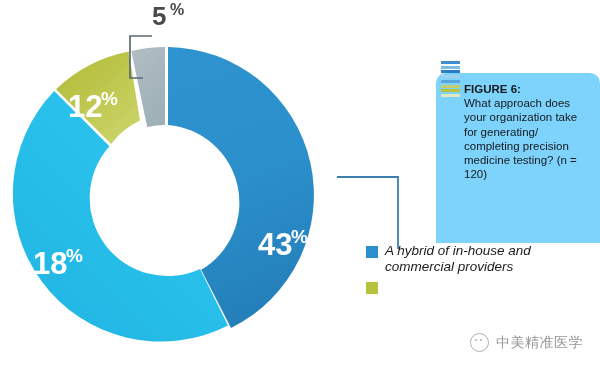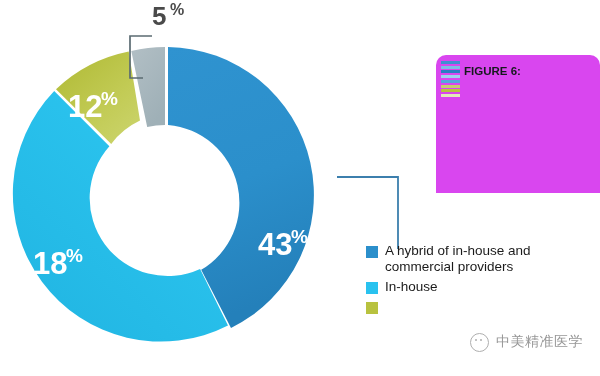--- a/index.html
+++ b/index.html
@@ -44,24 +44,24 @@
     fill: #4a4a4a;
     font-family: "Liberation Sans", sans-serif;
     font-weight: bold;
     font-size: 16px;
   }
 
   
   #figure-box {
     position: absolute;
     left: 436px;
-    top: 55px;
+    top: 73px;
     width: 164px;
-    height: 138px;
-    background: #d946ef;
+    height: 170px;
+    background: #7dd3fc;
     border-radius: 10px 10px 0 0;
     box-sizing: border-box;
     padding: 9px 10px 8px 28px;
   }
   #figure-text {
     font-family: "Liberation Sans", sans-serif;
     font-size: 11.5px;
     line-height: 14.2px;
     color: #15191c;
   }
@@ -89,20 +89,21 @@
   #legend {
     position: absolute;
     left: 366px;
     top: 243px;
     width: 230px;
   }
   .legend-row {
     display: flex;
     align-items: flex-start;
     margin-bottom: 4px;
+    font-style: italic;
   }
   .legend-swatch {
     width: 12px;
     height: 12px;
     flex: 0 0 12px;
     margin-top: 3px;
     margin-right: 7px;
   }
   .legend-label {
     font-family: "Liberation Sans", sans-serif;
@@ -121,20 +122,21 @@
     height: 376px;
     pointer-events: none;
   }
 
   
   #watermark {
     position: absolute;
     left: 470px;
     top: 333px;
     display: flex;
+    align-items: center;
     opacity: 0.72;
   }
   #watermark-logo {
     width: 17px;
     height: 17px;
     border-radius: 50%;
     border: 1.3px solid #8f8f8f;
     margin-right: 7px;
     position: relative;
   }
@@ -227,45 +229,41 @@
 
     <polyline points="143,78 130,78 130,36 152,36" fill="none" stroke="#5b6b72" stroke-width="1.7"></polyline>
     <text class="outside-label-num" x="152" y="25">5</text>
     <text class="outside-label-pct" x="170" y="15">%</text>
 
     <polyline points="337,177 398,177 398,249" fill="none" stroke="#3c7fad" stroke-width="1.8"></polyline>
   </svg>
 
   <div id="figure-box">
     <div id="figure-text">
-      <span id="figure-title">FIGURE 6:</span>
+      <span id="figure-title">FIGURE 6:</span><span>What approach does your organization take for generating/ completing precision medicine testing? (n = 120)</span>
     </div>
   </div>
   <div id="figure-icon">
     <i style="background:#3f8fd0"></i>
     <i style="background:#7cbce5"></i>
     <i style="background:#2a7dc2"></i>
     <i style="background:#9ed0ef"></i>
     <i style="background:#56a6db"></i>
     <i style="background:#c6cd6e"></i>
     <i style="background:#b8c23f"></i>
     <i style="background:#e4e7bb"></i>
   </div>
 
   <div id="legend">
     <div class="legend-row">
       <span class="legend-swatch" style="background:#2b8fcb"></span>
       <span class="legend-label">A hybrid of in-house and
 commercial providers</span>
     </div>
     <div class="legend-row">
-      <span class="legend-swatch" style="background:#29c2ef"></span>
-      <span class="legend-label">In-house</span>
-    </div>
-    <div class="legend-row">
       <span class="legend-swatch" style="background:#b8c23f"></span>
     </div>
   </div>
 
   <div id="watermark">
     <span id="watermark-logo"></span>
     <span id="watermark-text">中美精准医学</span>
   </div>
 
 </div>

